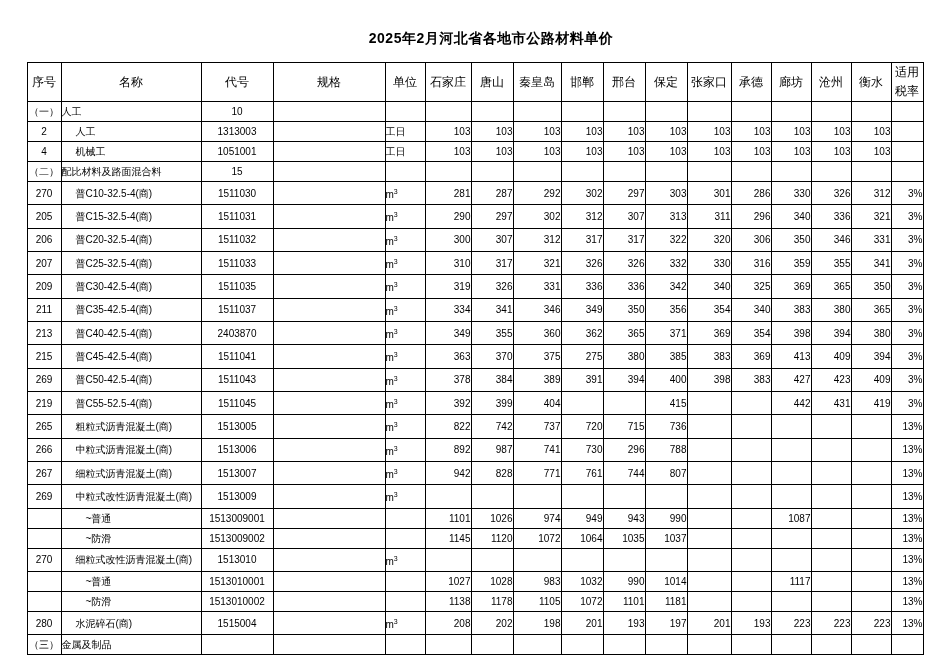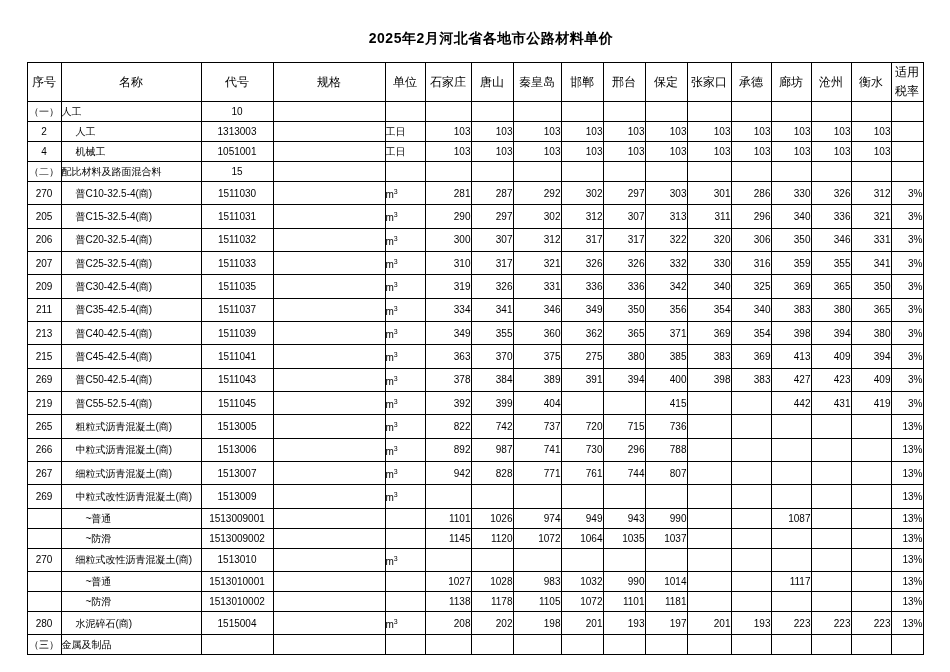--- a/index.html
+++ b/index.html
@@ -307,21 +307,21 @@
           <td class="c-num">354</td>
           <td class="c-num">340</td>
           <td class="c-num">383</td>
           <td class="c-num">380</td>
           <td class="c-num">365</td>
           <td class="c-tax">3%</td>
         </tr>
         <tr>
           <td class="c-seq">213</td>
           <td class="c-name indent1">普C40-42.5-4(商)</td>
-          <td class="c-code">1511039</td>
+          <td class="c-code">2403870</td>
           <td class="c-spec"></td>
           <td class="c-unit">m<sup>3</sup></td>
           <td class="c-num">349</td>
           <td class="c-num">355</td>
           <td class="c-num">360</td>
           <td class="c-num">362</td>
           <td class="c-num">365</td>
           <td class="c-num">371</td>
           <td class="c-num">369</td>
           <td class="c-num">354</td>

